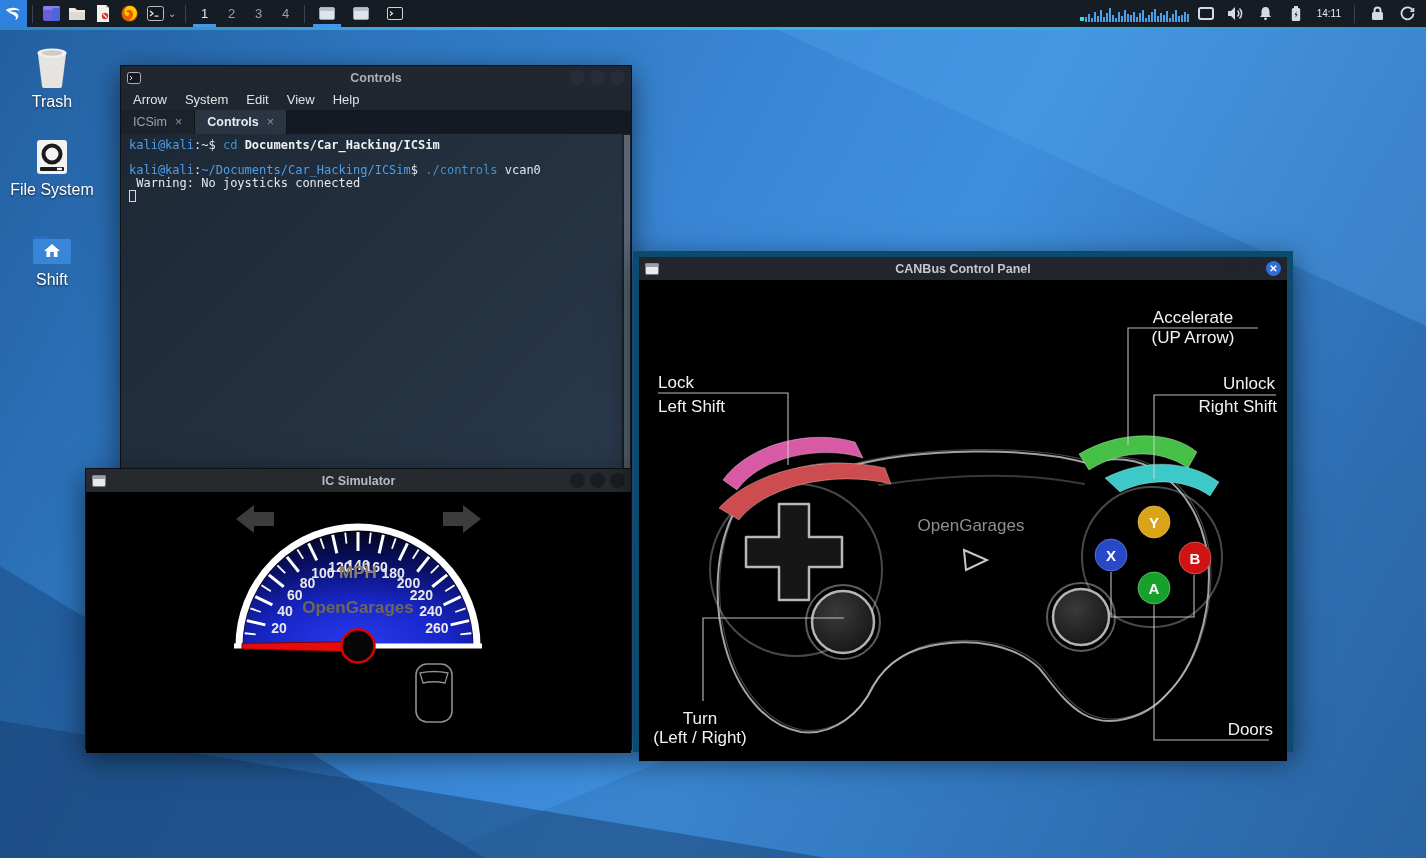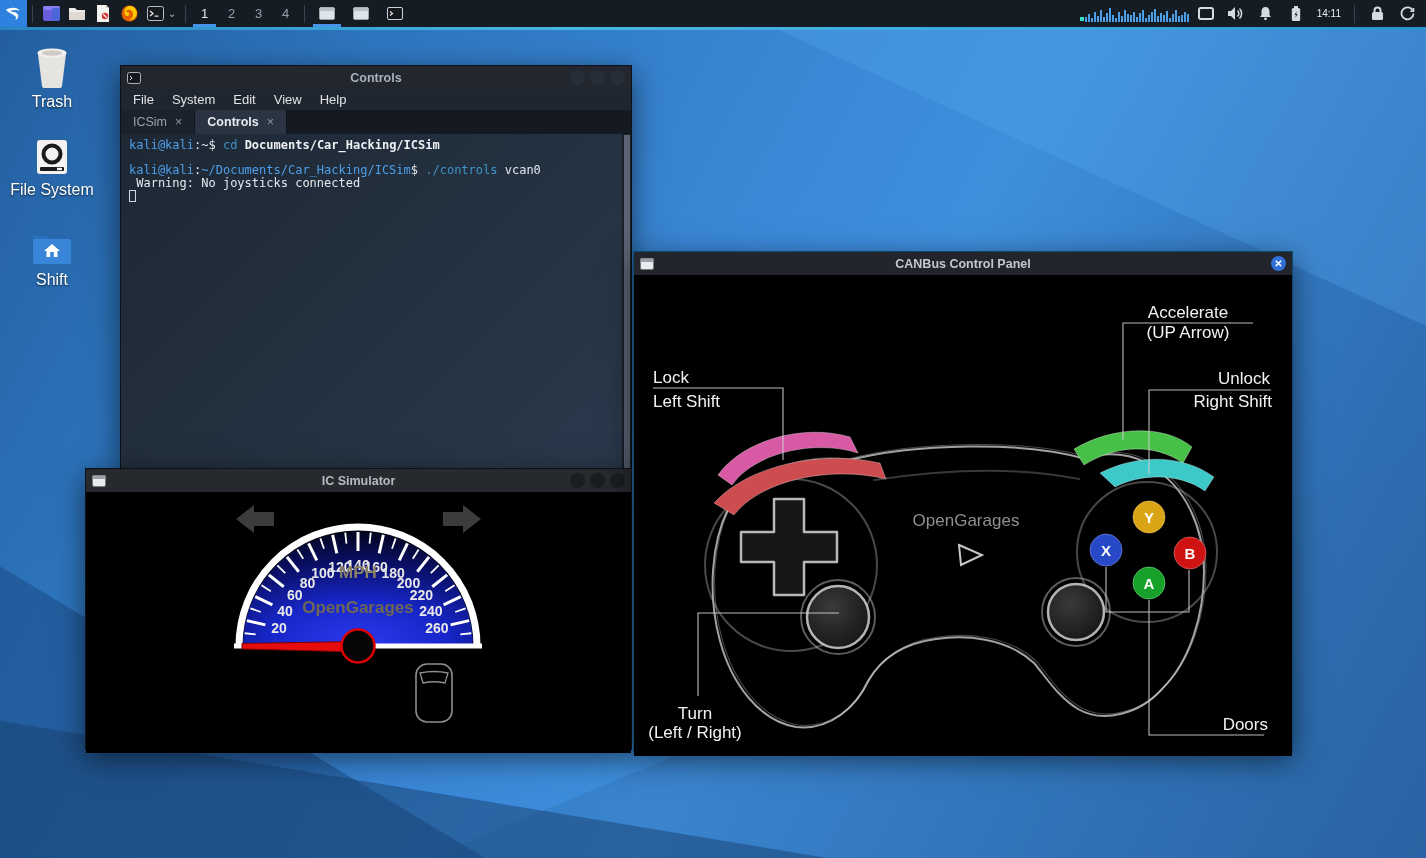--- a/index.html
+++ b/index.html
@@ -66,21 +66,21 @@
   .scrollbar { position:absolute; top:0; right:0; bottom:0; width:9px; background:#1a212b; }
   .scroll-thumb { position:absolute; top:1px; bottom:1px; left:1.5px; width:6px; background:#5a6472; }
 
   
   #icsim { left:85px; top:468px; width:547px; height:282px; z-index:20; background:#000; }
   #icsim .titlebar { background:#26292e; }
   #icsim .title { color:#b6bac0; font-size:12.5px; }
   #icsim .content { flex:1; background:#000; position:relative; }
 
   
-  #canbus { left:633px; top:251px; width:660px; height:501px; z-index:30; border:1px solid #0c4a6e; }
+  #canbus { left:633px; top:251px; width:660px; height:501px; z-index:30; border:6px solid #0c4a6e; }
   #canbus .titlebar { background:#22262c; }
   #canbus .title { color:#c3c8cf; font-size:12.5px; }
   #canbus .content { flex:1; background:#000; position:relative; }
 
   svg text { font-family:"Liberation Sans",sans-serif; }
 </style>
 </head>
 <body>
 
 <div class="desktop">
@@ -283,21 +283,21 @@
         <path d="M3 4 l2 2 -2 2" stroke="#dfe3e8" stroke-width="1" fill="none"></path>
       </svg>
     <div class="title">Controls</div>
     <div class="btns">
       <div class="cbtn"></div>
       <div class="cbtn"></div>
       <div class="cbtn"></div>
     </div>
   </div>
   <div class="menubar" id="term-menu">
-      <span>File</span>
+      <span>Arrow</span>
       <span>System</span>
       <span>Edit</span>
       <span>View</span>
       <span>Help</span>
     </div>
   <div class="tabbar">
     <div class="tab">
       <span>ICSim</span>
       <span class="x">×</span>
     </div>

